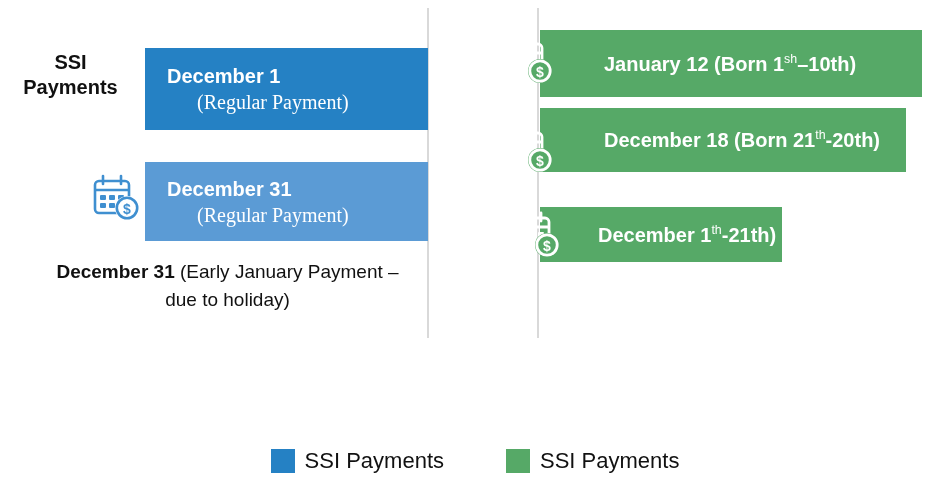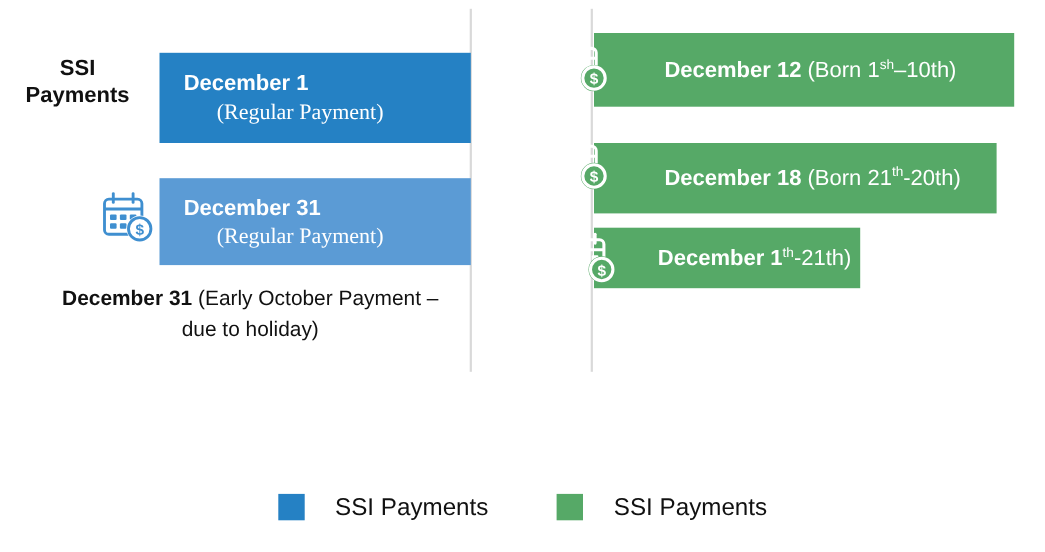--- a/index.html
+++ b/index.html
@@ -52,21 +52,21 @@
   .bar-green      { background: #56a967; }
 
   .bar-text {
     color: #ffffff;
     font-size: 20px;
     line-height: 1.3;
     padding-left: 22px;
     white-space: nowrap;
   }
   .bar-text .strong { font-weight: bold; }
-  .bar-text .light  { font-weight: normal; margin-top: 47px; }
+  .bar-text .light  { font-weight: bold; margin-top: 47px; }
   .bar-text sup {
     font-size: 0.62em;
     vertical-align: super;
     line-height: 0;
   }
 
   
   .stack { display: block; }
   .stack .line1 { display: block; font-weight: bold; font-size: 20px; }
   .stack .line2 { display: block; font-weight: normal; font-size: 20px; padding-left: 30px; font-family: Liberation Serif, serif; }
@@ -74,21 +74,21 @@
   #bar-dec1 {
     left: 145px; top: 48px; width: 283px; height: 82px;
   }
   #bar-dec31 {
     left: 145px; top: 162px; width: 283px; height: 79px;
   }
   #bar-dec12 {
     left: 540px; top: 30px; width: 382px; height: 67px;
   }
   #bar-dec18 {
-    left: 540px; top: 130px; width: 366px; height: 64px;
+    left: 540px; top: 108px; width: 366px; height: 64px;
   }
   #bar-dec1b {
     left: 540px; top: 207px; width: 242px; height: 55px;
   }
 
   
   .cal-icon {
     position: absolute;
     width: 54px;
     height: 54px;
@@ -119,21 +119,21 @@
     top: 448px;
     width: 950px;
     display: flex;
     justify-content: center;
     align-items: center;
     gap: 62px;
   }
   .legend-item {
     display: flex;
     align-items: center;
-    gap: 28px;
+    gap: 10px;
   }
   .legend-swatch {
     width: 24px;
     height: 24px;
     flex: none;
   }
   .legend-label {
     font-size: 22px;
     color: #111111;
     white-space: nowrap;
@@ -181,26 +181,26 @@
         <rect x="10" y="31" width="6" height="5" rx="1"></rect>
         <rect x="19" y="31" width="6" height="5" rx="1"></rect>
       </g>
       <circle cx="37" cy="36" r="12" fill="#ffffff"></circle>
       <circle cx="37" cy="36" r="10.2" fill="none" stroke="#3f8fd0" stroke-width="2.6"></circle>
       <text x="37" y="41.5" font-family="'Liberation Sans', sans-serif" font-size="14" font-weight="bold" fill="#3f8fd0" text-anchor="middle">$</text>
     </svg>
   </div>
 
   <div id="footnote">
-    <span class="fn-bold">December 31</span><span class="fn-reg">  (Early October Payment – due to holiday)</span>
+    <span class="fn-bold">December 31</span><span class="fn-reg">  (Early January Payment – due to holiday)</span>
   </div>
 
   <div class="bar bar-green" id="bar-dec12">
     <div class="bar-text" style="padding-left:64px;">
-      <span class="strong">December 12</span><span class="light"> (Born 1</span><sup>sh</sup><span class="light">–10th)</span>
+      <span class="strong">January 12</span><span class="light"> (Born 1</span><sup>sh</sup><span class="light">–10th)</span>
     </div>
   </div>
 
   <div class="bar bar-green" id="bar-dec18">
     <div class="bar-text" style="padding-left:64px;">
       <span class="strong">December 18</span><span class="light"> (Born 21</span><sup>th</sup><span class="light">-20th)</span>
     </div>
   </div>
 
   <div class="bar bar-green" id="bar-dec1b">

